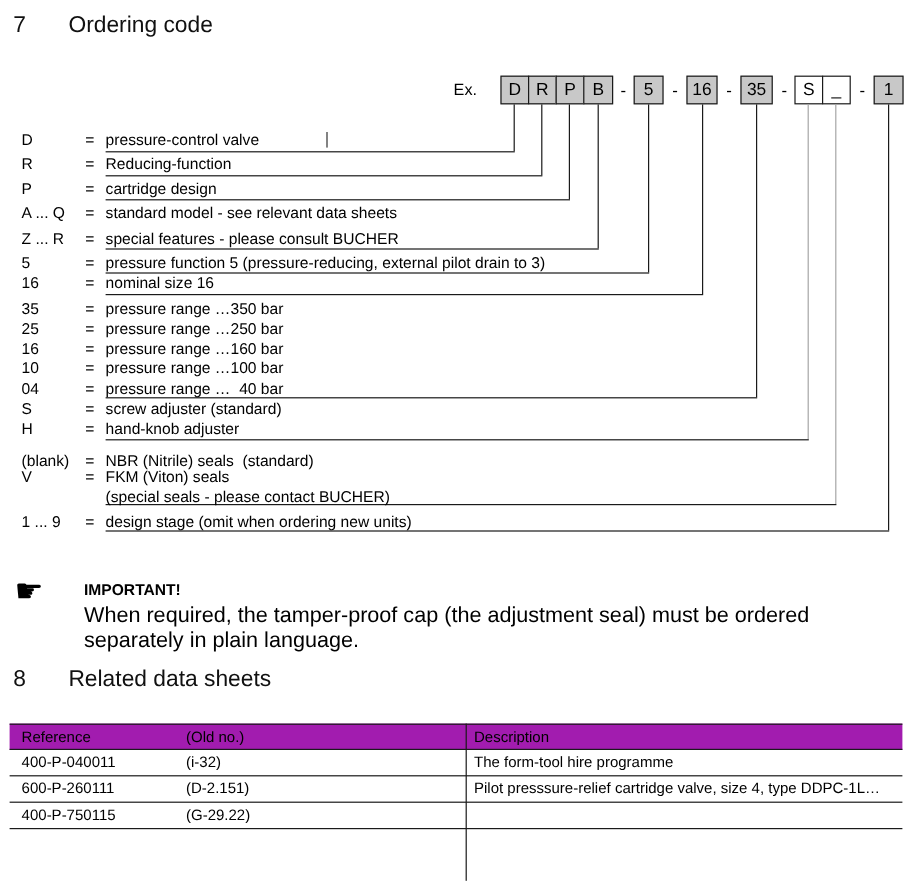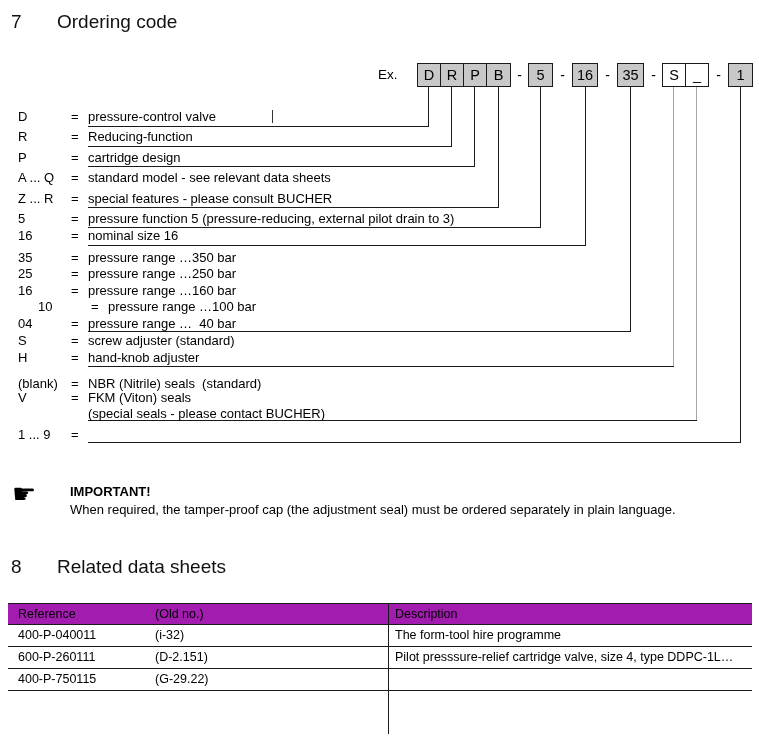--- a/index.html
+++ b/index.html
@@ -29,21 +29,21 @@
     line-height:18px; font-size:13px; white-space:pre; }
   .row-code { position:absolute; left:18px; }
   .row-eq   { position:absolute; left:71px; }
   .row-desc { position:absolute; left:88px; }
   .caret { position:absolute; left:272px; top:2px; width:1px; height:13px; background:#333; }
 
   
   .hand-icon { position:absolute; left:12px; top:480px; font-size:27px; line-height:27px;
     font-family:"DejaVu Sans",sans-serif; }
   .imp-title { position:absolute; left:70px; top:484px; font-size:13px; font-weight:bold; }
-  .imp-text  { position:absolute; left:70px; top:502px; font-size:13px; }
+  .imp-text  { position:absolute; left:70px; top:502px; font-size:18px; }
 
   
   #table { position:absolute; left:8px; top:603px; width:744px; }
   .t-header { position:relative; height:20px; background:#a21caf;
     border-top:1px solid #1a1a1a; border-bottom:1px solid #1a1a1a;
     font-size:12.5px; line-height:20px; box-sizing:content-box; }
   .t-row { position:relative; height:21px; border-bottom:1px solid #1a1a1a;
     font-size:12.5px; line-height:21px; }
   .t-c0 { position:absolute; left:10px; }
   .t-c1 { position:absolute; left:147px; }
@@ -101,28 +101,28 @@
       <div class="code-row" style="top: 108px;"><span class="row-code">D</span><span class="row-eq">=</span><span class="row-desc">pressure-control valve</span><span class="caret"></span></div>
       <div class="code-row" style="top: 128px;"><span class="row-code">R</span><span class="row-eq">=</span><span class="row-desc">Reducing-function</span></div>
       <div class="code-row" style="top: 149px;"><span class="row-code">P</span><span class="row-eq">=</span><span class="row-desc">cartridge design</span></div>
       <div class="code-row" style="top: 169px;"><span class="row-code">A ... Q</span><span class="row-eq">=</span><span class="row-desc">standard model - see relevant data sheets</span></div>
       <div class="code-row" style="top: 190px;"><span class="row-code">Z ... R</span><span class="row-eq">=</span><span class="row-desc">special features - please consult BUCHER</span></div>
       <div class="code-row" style="top: 210px;"><span class="row-code">5</span><span class="row-eq">=</span><span class="row-desc">pressure function 5 (pressure-reducing, external pilot drain to 3)</span></div>
       <div class="code-row" style="top: 227px;"><span class="row-code">16</span><span class="row-eq">=</span><span class="row-desc">nominal size 16</span></div>
       <div class="code-row" style="top: 249px;"><span class="row-code">35</span><span class="row-eq">=</span><span class="row-desc">pressure range …350 bar</span></div>
       <div class="code-row" style="top: 265px; text-align: right;"><span class="row-code">25</span><span class="row-eq">=</span><span class="row-desc">pressure range …250 bar</span></div>
       <div class="code-row" style="top: 282px;"><span class="row-code">16</span><span class="row-eq">=</span><span class="row-desc">pressure range …160 bar</span></div>
-      <div class="code-row" style="top: 298px; margin-left: 20px;"><span class="row-code">10</span><span class="row-eq">=</span><span class="row-desc">pressure range …100 bar</span></div>
+      <div class="code-row" style="top: 298px;"><span class="row-code">10</span><span class="row-eq">=</span><span class="row-desc">pressure range …100 bar</span></div>
       <div class="code-row" style="top: 315px;"><span class="row-code">04</span><span class="row-eq">=</span><span class="row-desc">pressure range …  40 bar</span></div>
       <div class="code-row" style="top: 332px;"><span class="row-code">S</span><span class="row-eq">=</span><span class="row-desc">screw adjuster (standard)</span></div>
       <div class="code-row" style="top: 349px;"><span class="row-code">H</span><span class="row-eq">=</span><span class="row-desc">hand-knob adjuster</span></div>
       <div class="code-row" style="top: 375px;"><span class="row-code">(blank)</span><span class="row-eq">=</span><span class="row-desc">NBR (Nitrile) seals  (standard)</span></div>
       <div class="code-row" style="top: 389px;"><span class="row-code">V</span><span class="row-eq">=</span><span class="row-desc">FKM (Viton) seals</span></div>
       <div class="code-row" style="top: 405px;"><span class="row-code"></span><span class="row-eq"></span><span class="row-desc">(special seals - please contact BUCHER)</span></div>
-      <div class="code-row" style="top: 426px;"><span class="row-code">1 ... 9</span><span class="row-eq">=</span></div>
+      <div class="code-row" style="top: 426px;"><span class="row-code">1 ... 9</span><span class="row-eq">=</span><span class="row-desc">design stage (omit when ordering new units)</span></div>
     </div>
 
   <div>
     <span class="hand-icon">☛</span>
     <div class="imp-title">IMPORTANT!</div>
     <div class="imp-text">When required, the tamper-proof cap (the adjustment seal) must be ordered separately in plain language.</div>
   </div>
 
   <div class="heading" style="top:556px">
     <span class="hnum">8</span>

